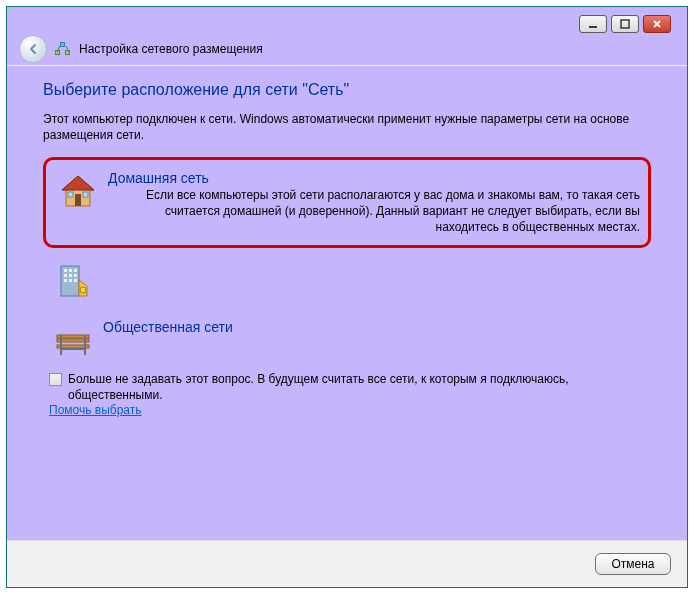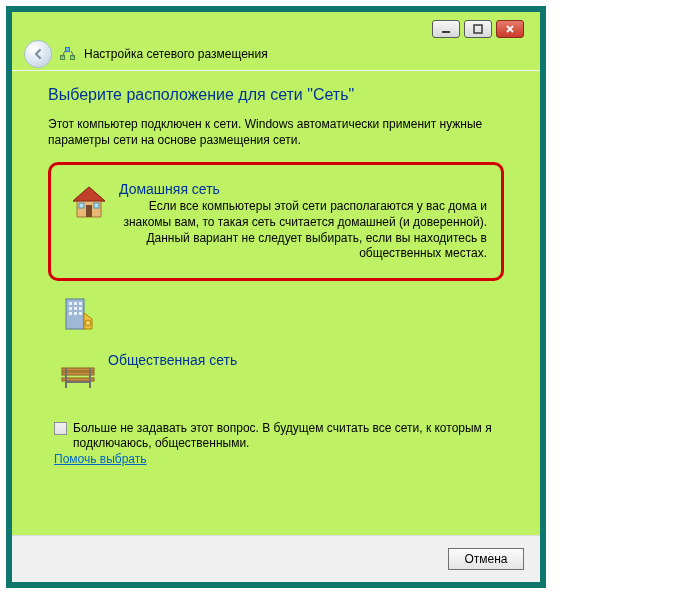--- a/index.html
+++ b/index.html
@@ -10,25 +10,25 @@
     background: #fff;
     font-family: "Segoe UI", Tahoma, sans-serif;
     font-size: 12px;
     color: #000;
     overflow: hidden;
   }
   .outer {
     position: absolute;
     left: 6px;
     top: 6px;
-    width: 540px;
+    width: 682px;
     height: 582px;
-    border: 6px solid #0f766e;
+    border: 1px solid #0f766e;
     box-sizing: border-box;
-    background: #bef264;
+    background: #c4b5fd;
   }
   
   .titlebar {
     position: absolute;
     right: 16px;
     top: 8px;
     display: flex;
     gap: 4px;
   }
   .win-btn {
@@ -138,29 +138,29 @@
   .opt-desc {
     font-size: 12px;
     color: #000;
     line-height: 1.3;
     text-align: right;
   }
   
   .highlight-box {
     border: 3px solid #d30000;
     border-radius: 10px;
-    padding: 8px;
+    padding: 2px;
   }
   .opt-gap { height: 2px; }
   
   .check-row {
     display:flex;
     align-items:flex-start;
     gap: 6px;
-    margin-top: 16px;
+    margin-top: 0;
     padding-left: 6px;
   }
   .chk {
     width:13px; height:13px;
     border:1px solid #8e8f8f;
     background: linear-gradient(#f2f2f2,#e2e2e2);
     box-sizing:border-box;
     margin-top:1px;
     flex-shrink:0;
   }
@@ -185,21 +185,21 @@
     border-top: 1px solid #dcdcdc;
   }
   .btn-cancel {
     position:absolute;
     right: 16px;
     top: 12px;
     min-width: 76px;
     height: 22px;
     background: linear-gradient(#fcfcfc,#e4e4e4);
     border: 1px solid #707070;
-    border-radius: 0;
+    border-radius: 6px;
     font-size: 12px;
     font-family: inherit;
     padding: 0 12px;
     cursor: pointer;
   }
 </style>
 </head>
 <body>
 
 <div class="outer">
@@ -300,21 +300,21 @@
             <rect x="4" y="14" width="32" height="3" fill="#c89040" stroke="#8a5a20"></rect>
             <rect x="4" y="18" width="32" height="3" fill="#c89040" stroke="#8a5a20"></rect>
             <rect x="4" y="24" width="32" height="3" fill="#c89040" stroke="#8a5a20"></rect>
             <rect x="7" y="14" width="2" height="20" fill="#707070"></rect>
             <rect x="31" y="14" width="2" height="20" fill="#707070"></rect>
             <rect x="7" y="27" width="26" height="2" fill="#707070"></rect>
           </svg>
         </span>
       </div>
       <div class="text-cell">
-        <div class="opt-title">Общественная сеть</div>
+        <div class="opt-title">Общественная сети</div>
       </div>
     </div>
 
     
     <div class="check-row">
       <div class="chk"></div>
       <label>Больше не задавать этот вопрос. В будущем считать все сети, к которым я подключаюсь, общественными.</label>
     </div>
 
     

